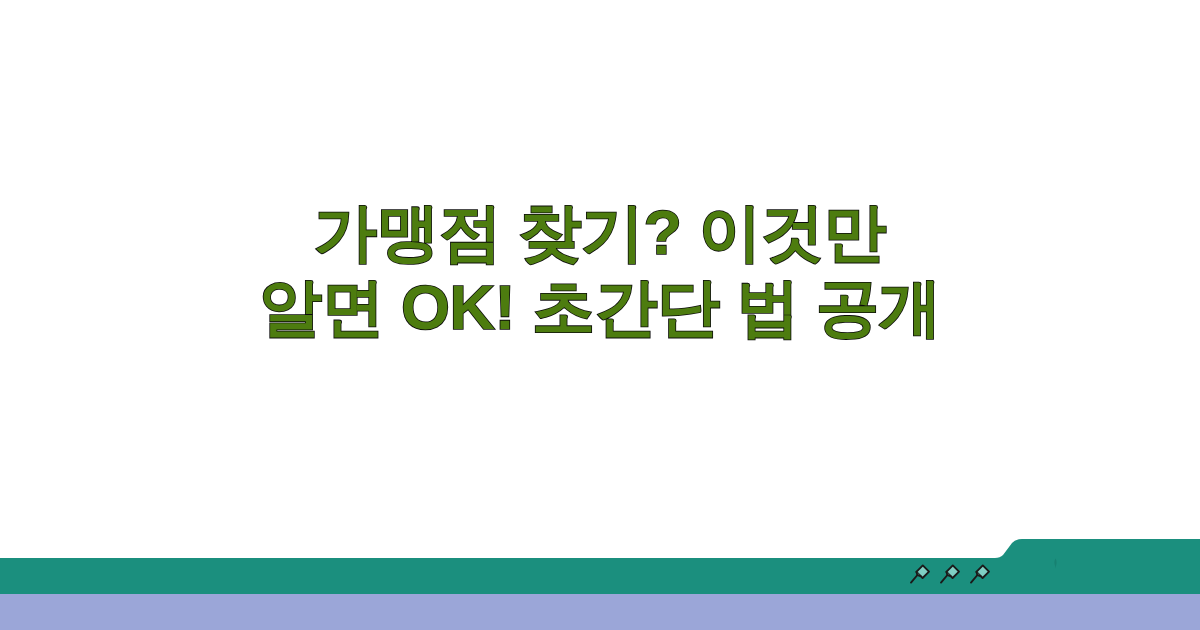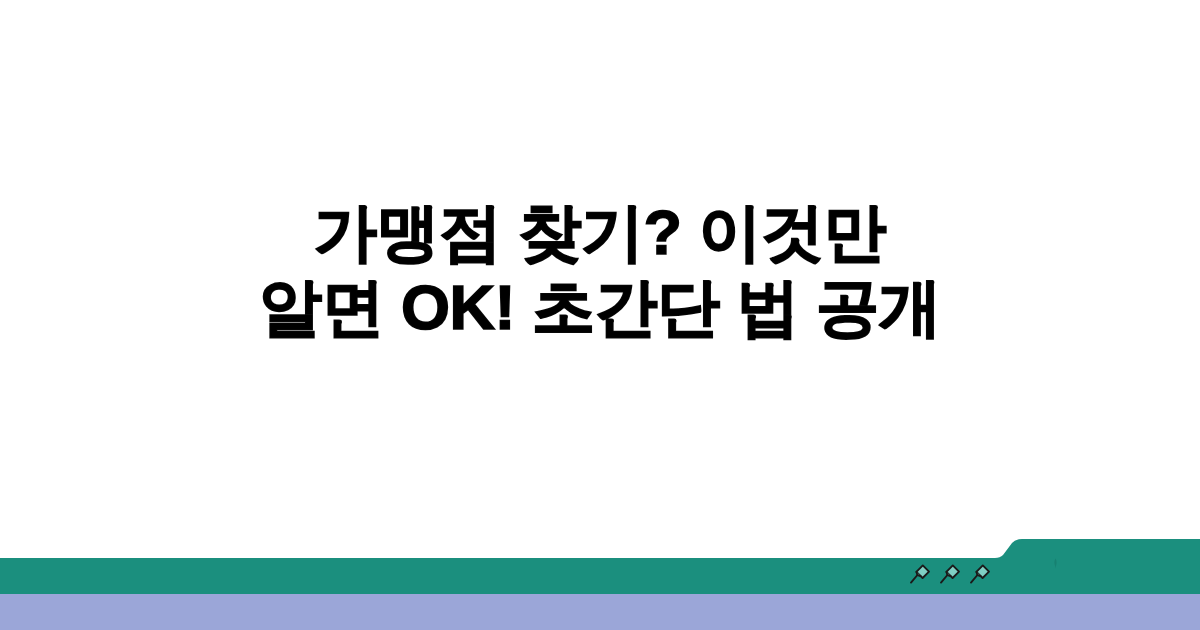--- a/index.html
+++ b/index.html
@@ -33,21 +33,21 @@
     display: flex;
     flex-direction: column;
     align-items: center;
     justify-content: center;
     box-sizing: border-box;
     padding: 0 150px;
   }
 
   #headline {
     margin: 0;
-    color: #000000;
+    color: #4d7c0f;
     font-family: "Liberation Sans", "DejaVu Sans", sans-serif;
     font-weight: 700;
     font-size: 63px;
     line-height: 75px;
     letter-spacing: -0.5px;
     text-align: center;
     word-break: keep-all;
     max-width: 700px;
     -webkit-text-stroke: 1.6px #0b0b0b;
     paint-order: stroke fill;

